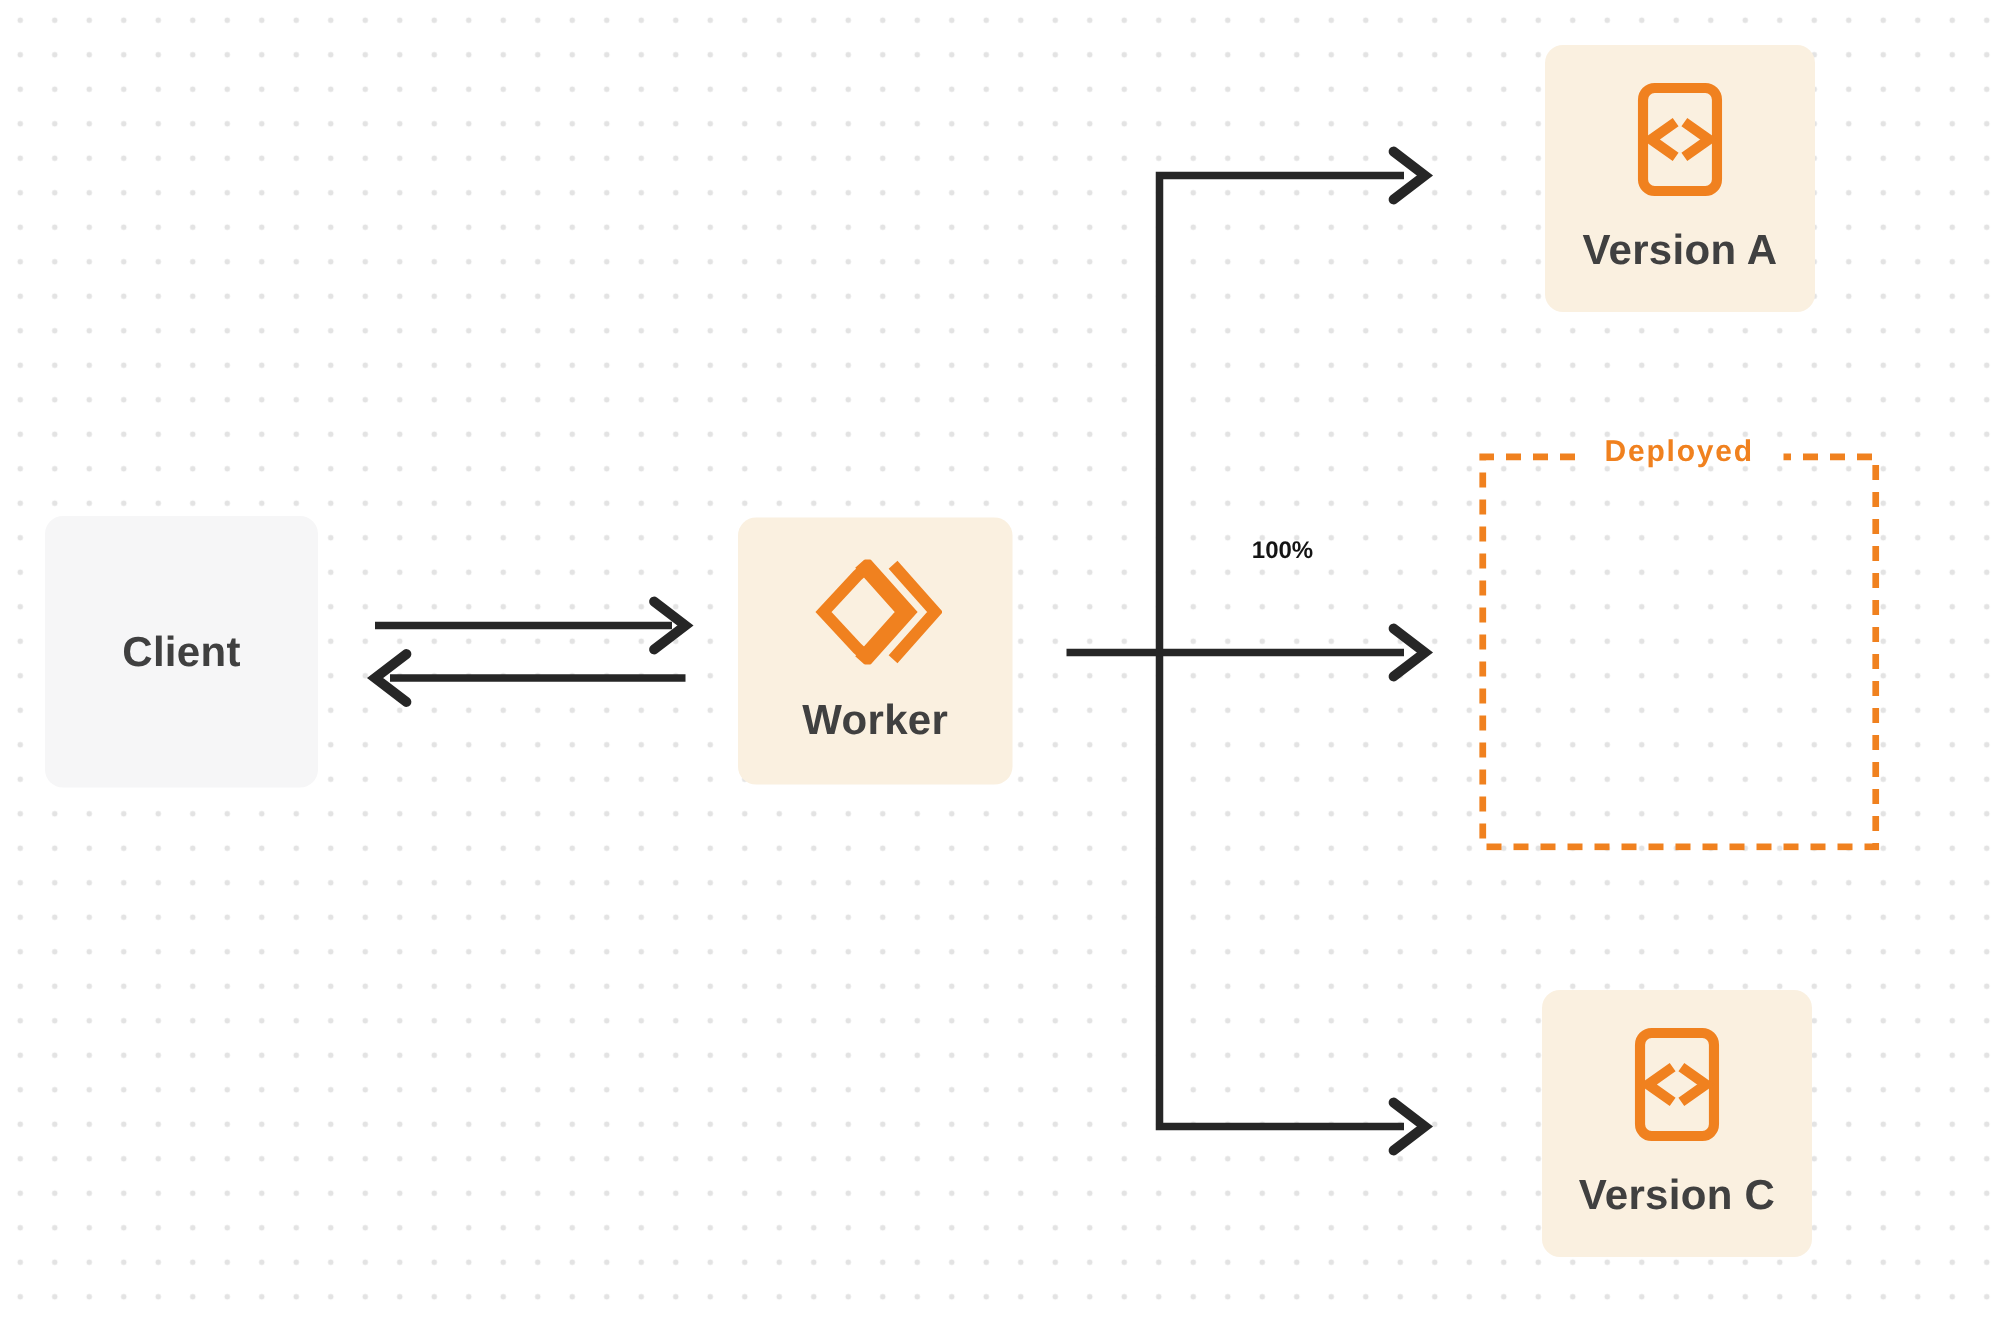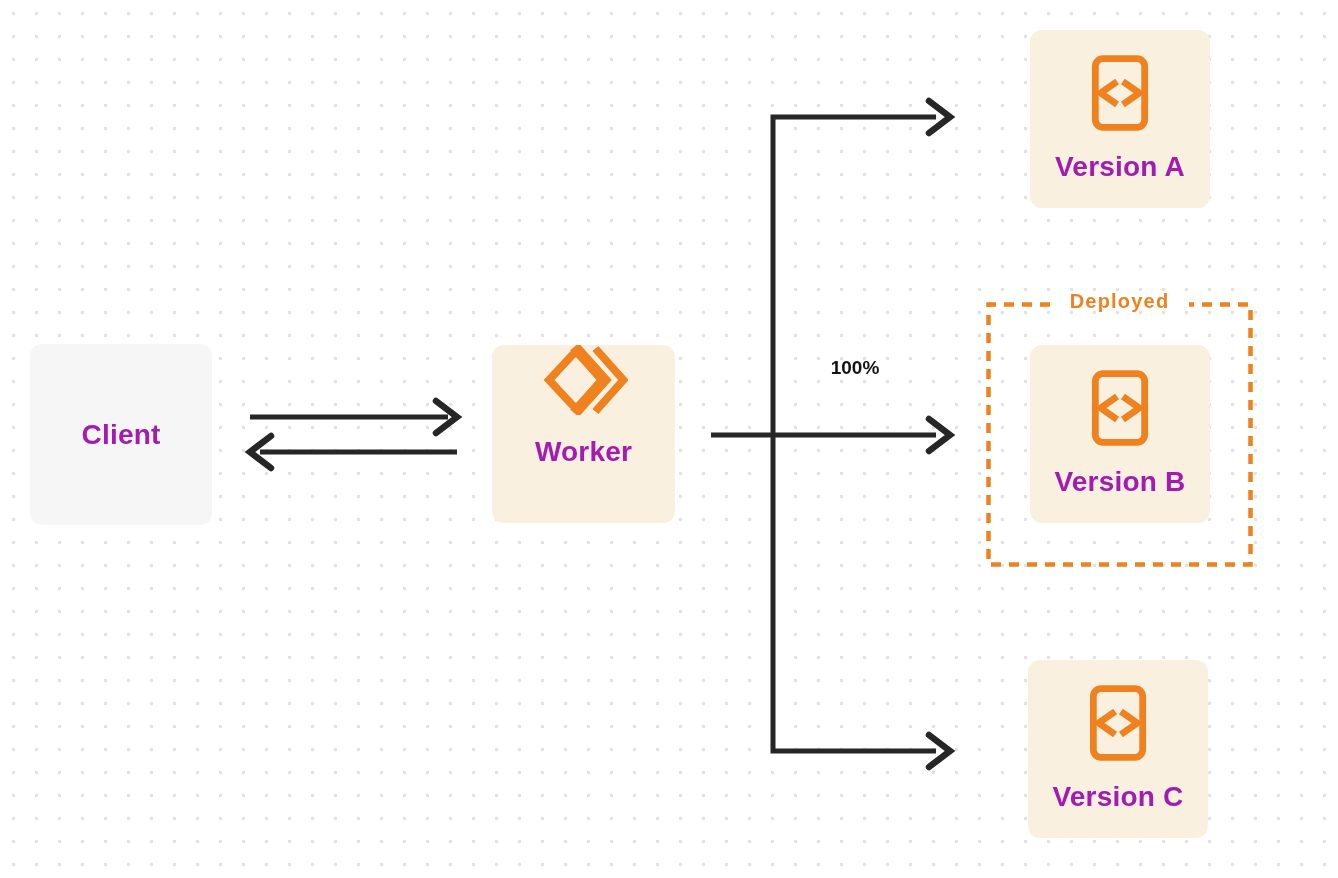--- a/index.html
+++ b/index.html
@@ -14,47 +14,47 @@
     overflow:hidden;
   }
   .arrows{position:absolute;left:0;top:0;width:1338px;height:878px;pointer-events:none;}
   .node{
     position:absolute;
     border-radius:12px;
     display:flex;flex-direction:column;align-items:center;
     box-sizing:border-box;
   }
   .node-label{
-    font-size:28px;font-weight:700;color:#a21caf;letter-spacing:0.2px;
+    font-size:28px;font-weight:700;color:#404040;letter-spacing:0.2px;
     line-height:34px;white-space:nowrap;
   }
   .client-node{
     left:30px;top:344px;width:182px;height:181px;
     background:#F6F6F7;justify-content:center;
   }
   .worker-node{
     left:492px;top:345px;width:183px;height:178px;
-    background:#FAF0E0;gap:20px;
+    background:#FAF0E0;padding-top:28px;gap:20px;
   }
   .version-node{
     width:180px;height:178px;background:#FAF0E0;padding-top:24px;gap:18px;
   }
   .version-a{left:1030px;top:30px;}
   .version-b{left:44px;top:43px;position:absolute;}
   .version-c{left:1028px;top:660px;}
   .deployed-group{position:absolute;left:986px;top:302px;width:267px;height:265px;}
   .deployed-border{position:absolute;left:0;top:0;width:267px;height:265px;}
   .deployed-label{
     position:absolute;top:-16px;left:50%;transform:translateX(-50%);
     font-size:20px;font-weight:700;letter-spacing:1.2px;color:#F0811F;
     white-space:nowrap;line-height:30px;
   }
   .traffic-label{
     position:absolute;left:775px;top:351px;width:160px;
-    text-align:center;color:#141414;font-weight:700;font-size:19px;line-height:33px;
+    text-align:center;color:#141414;font-weight:700;font-size:16px;line-height:33px;
   }
   .traffic-line2{letter-spacing:1.4px;}
   .icon-box{display:flex;align-items:center;justify-content:center;}
 </style>
 </head>
 <body>
 
 <div class="canvas">
 
   <svg class="arrows" viewBox="0 0 1338 878">
@@ -98,30 +98,20 @@
     </span>
     <div class="node-label">Version A</div>
   </div>
 
   <div class="deployed-group">
     <svg class="deployed-border" viewBox="0 0 267 265" fill="none">
       <path d="M 64,2.5 H 2.5 V 262.5 H 264.5 V 2.5 H 203" stroke="#F0811F" stroke-width="4.5" stroke-dasharray="10 8"></path>
     </svg>
     <div class="deployed-label">Deployed</div>
 
-    <div class="node version-node version-b">
-      <span class="icon-box">
-        <svg width="58" height="78" viewBox="0 0 60 80" fill="none">
-          <rect x="4.5" y="4.5" width="51" height="71" rx="8" stroke="#F0811F" stroke-width="7"></rect>
-          <path d="M 27,28 L 10,40 L 27,52" stroke="#F0811F" stroke-width="7" stroke-linejoin="miter"></path>
-          <path d="M 33,28 L 50,40 L 33,52" stroke="#F0811F" stroke-width="7" stroke-linejoin="miter"></path>
-        </svg>
-      </span>
-      <div class="node-label">Version B</div>
-    </div>
   </div>
 
   <div class="node version-node version-c">
     <span class="icon-box">
       <svg width="58" height="78" viewBox="0 0 60 80" fill="none">
         <rect x="4.5" y="4.5" width="51" height="71" rx="8" stroke="#F0811F" stroke-width="7"></rect>
         <path d="M 27,28 L 10,40 L 27,52" stroke="#F0811F" stroke-width="7" stroke-linejoin="miter"></path>
         <path d="M 33,28 L 50,40 L 33,52" stroke="#F0811F" stroke-width="7" stroke-linejoin="miter"></path>
       </svg>
     </span>

